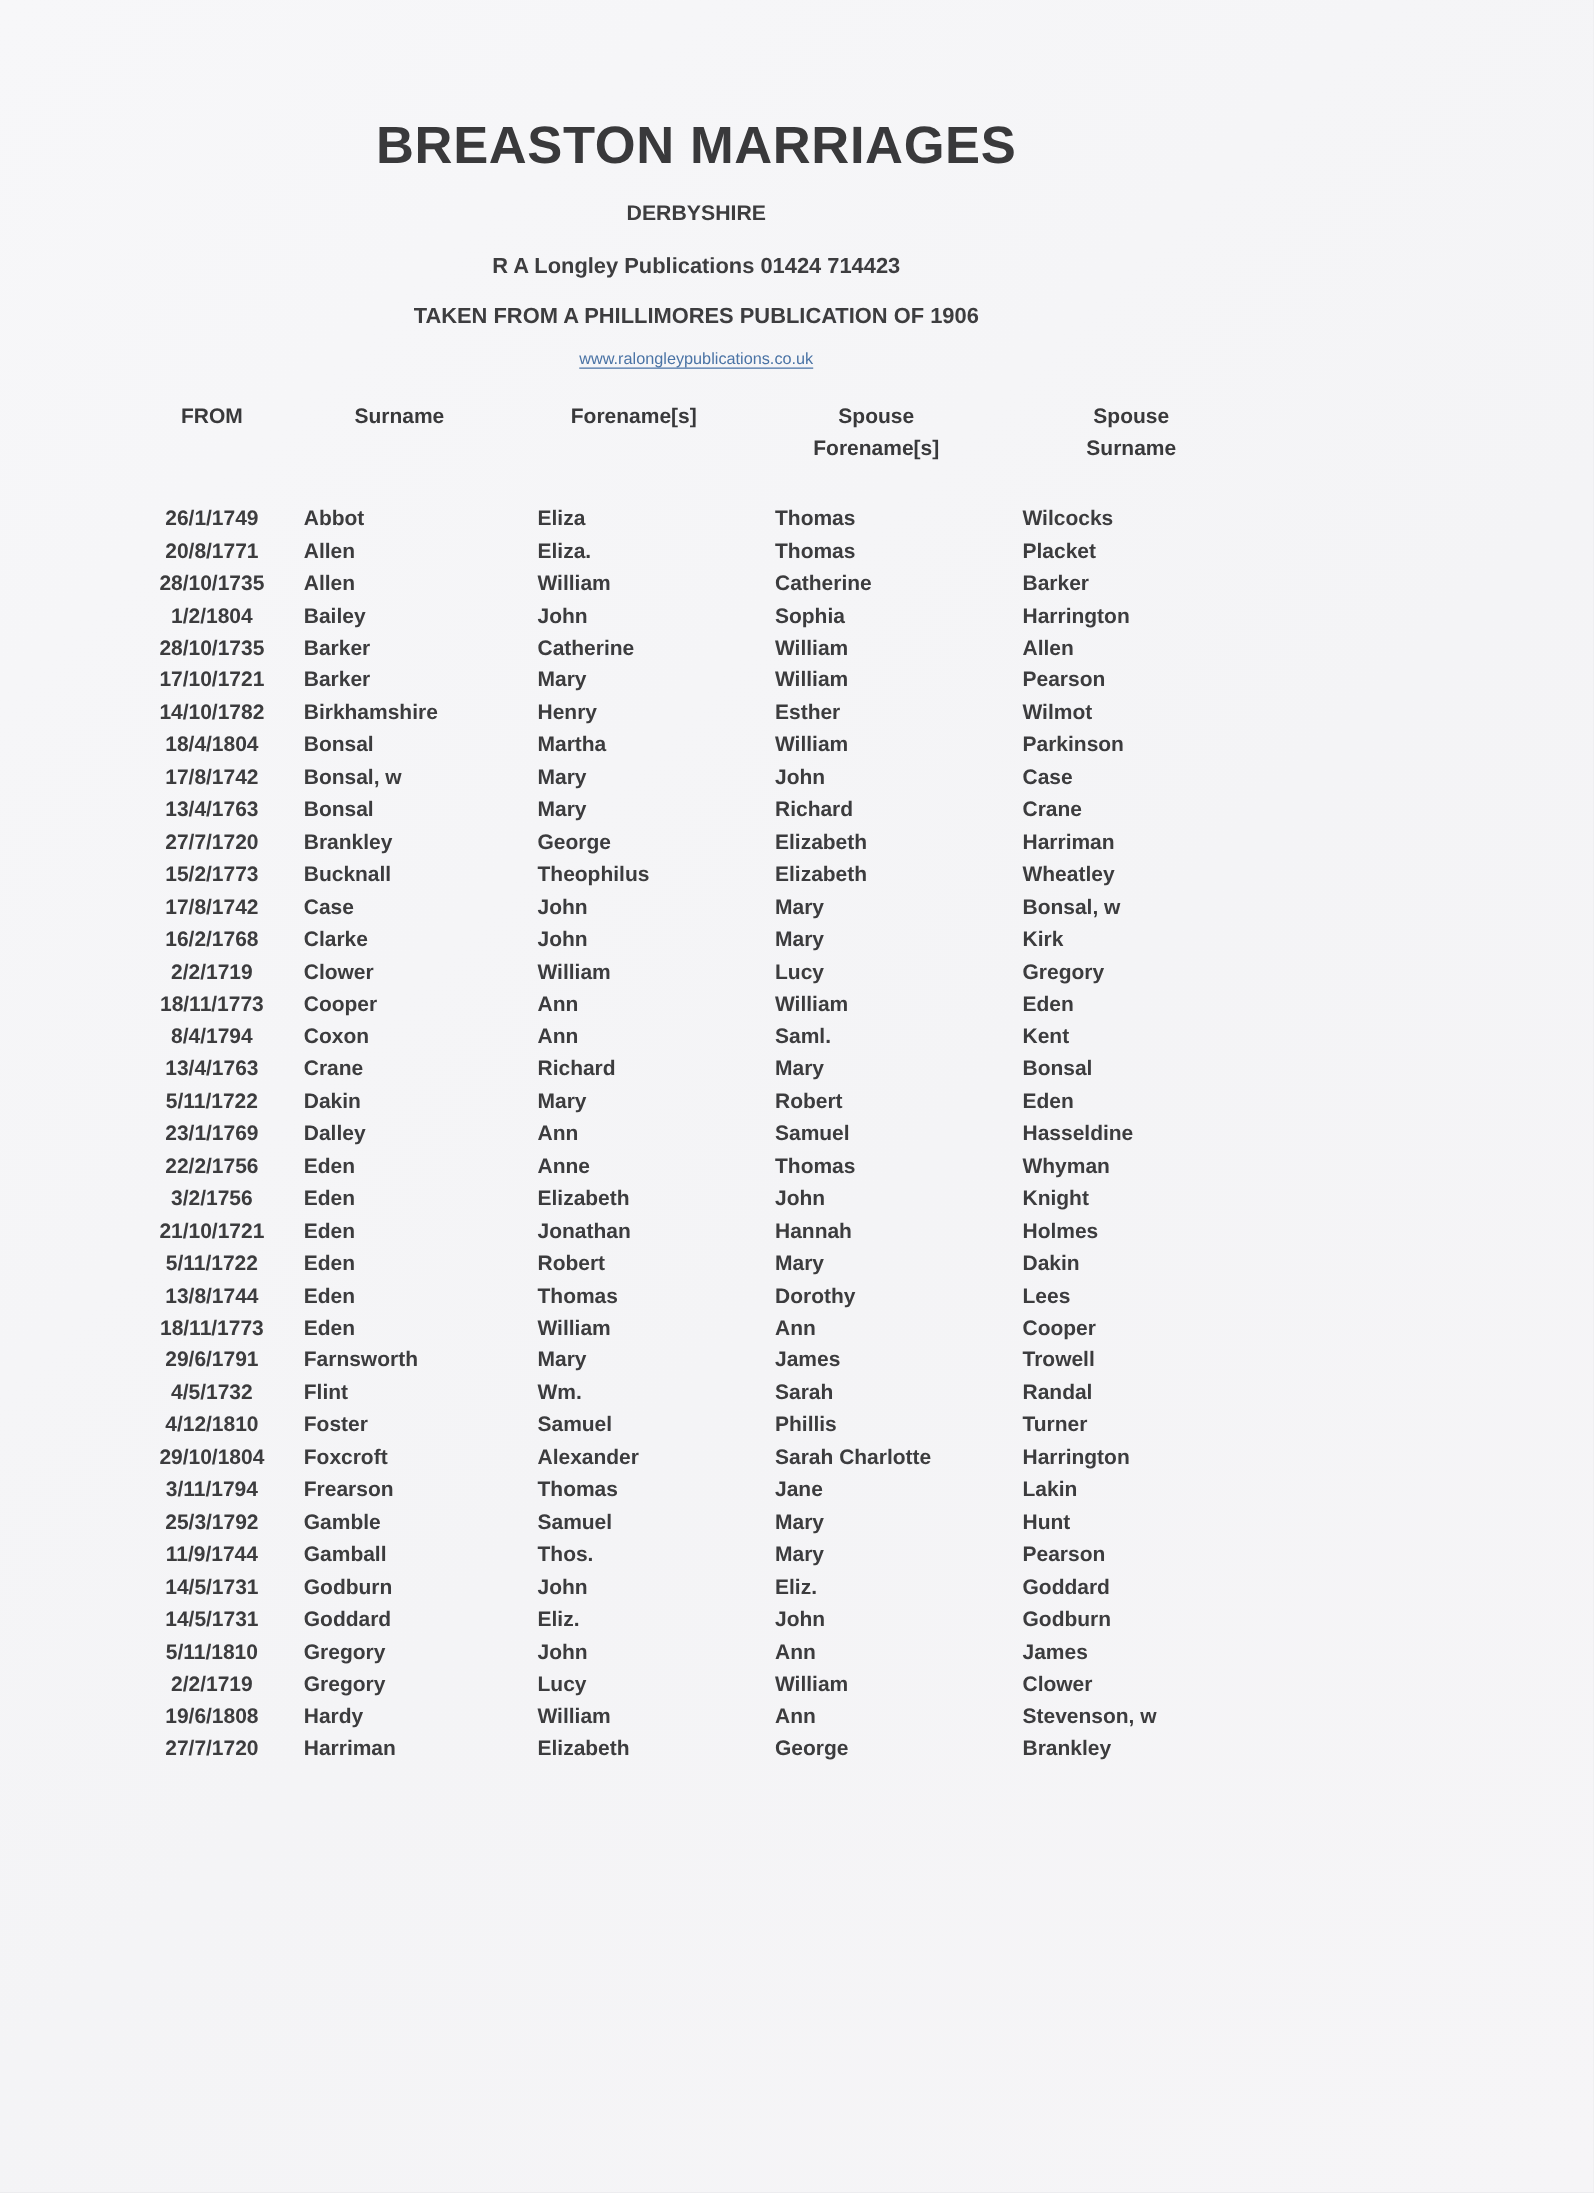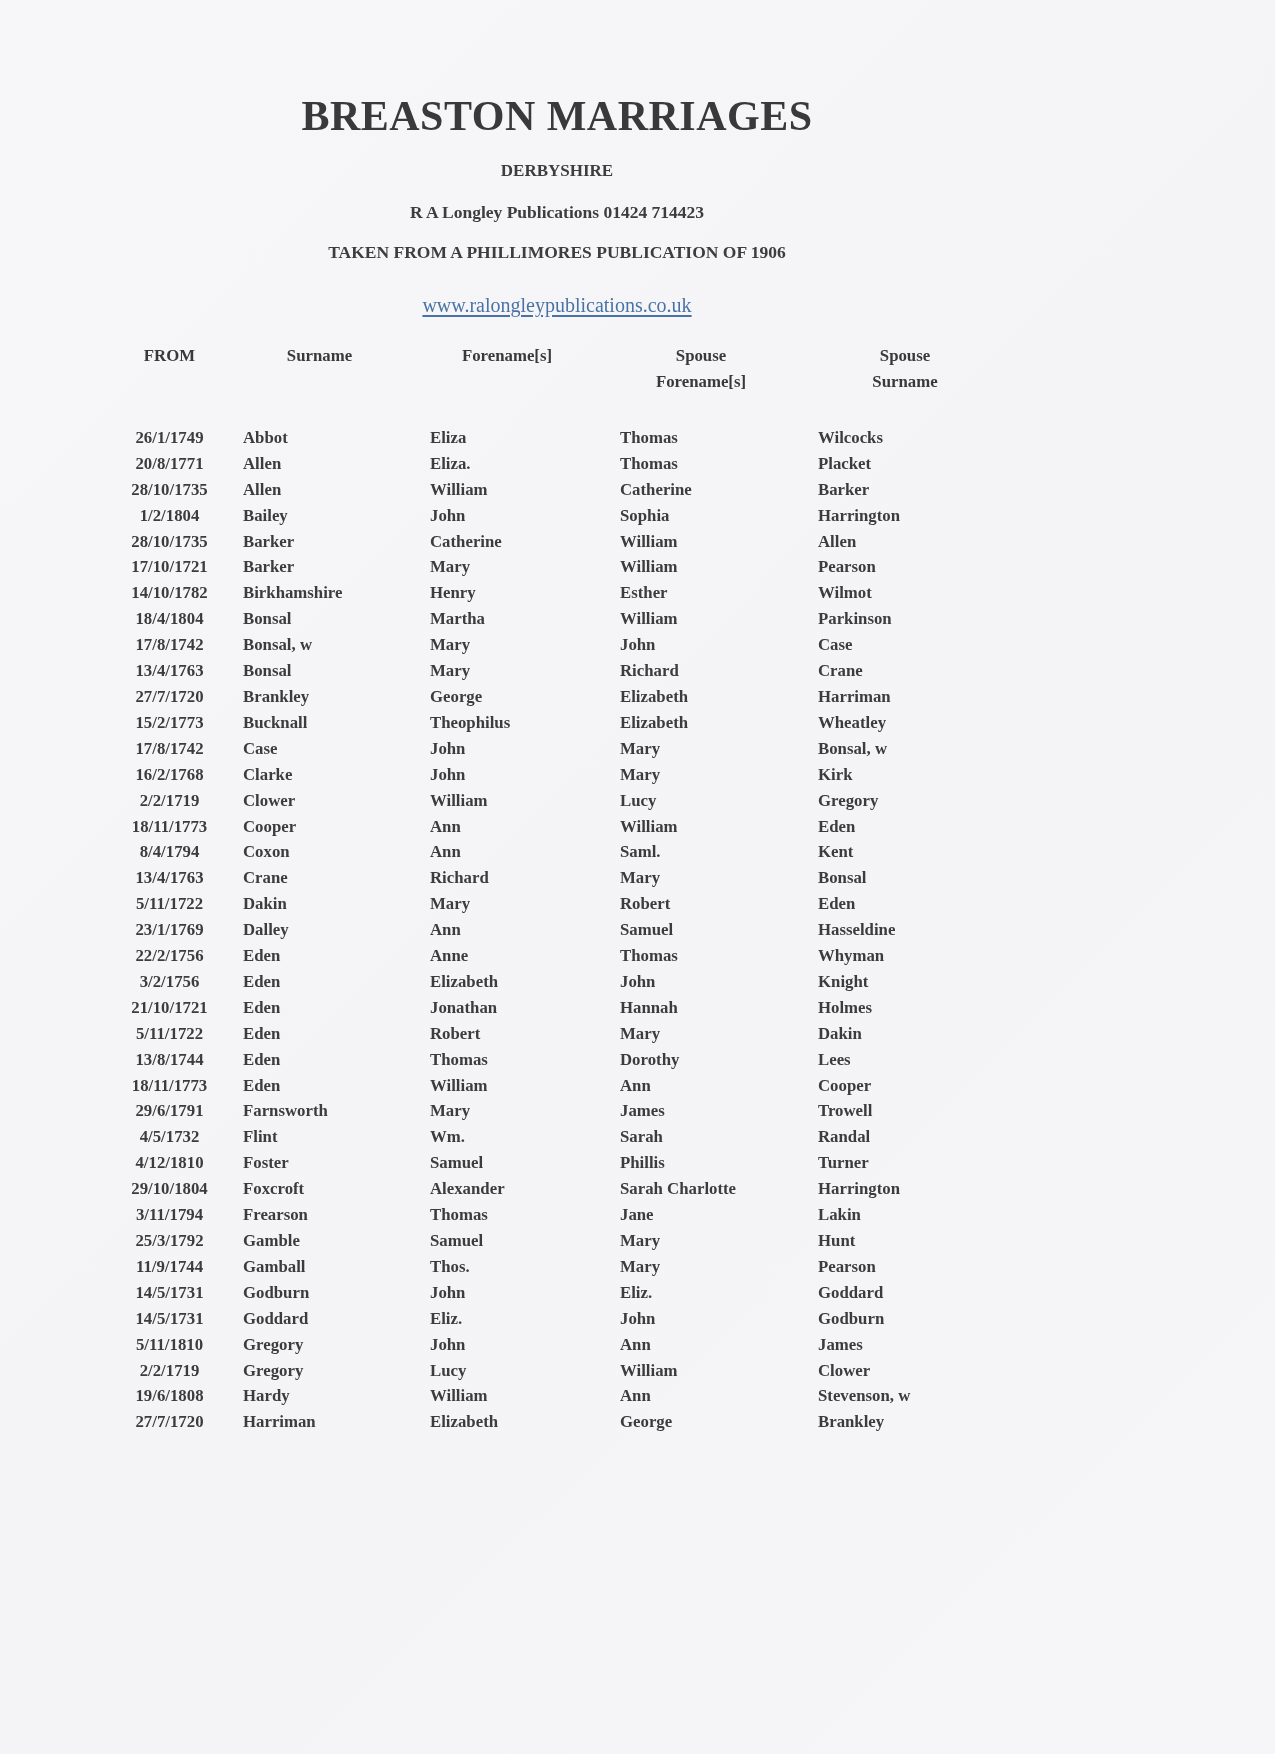--- a/index.html
+++ b/index.html
@@ -13,21 +13,20 @@
     background: #e9e9ec;
     font-family: "Liberation Sans", sans-serif;
   }
   .page {
     position: relative;
     width: 1275px;
     height: 1754px;
     background: linear-gradient(135deg, #f7f7f9 0%, #f4f4f6 55%, #f6f5f7 100%);
     color: #3b3b3d;
     box-sizing: border-box;
-    font-family: Liberation Serif, serif;
   }
   .content {
     width: 1114px;
     box-sizing: border-box;
   }
   .doc-header {
     text-align: center;
     padding-top: 94px;
   }
   .doc-title {
@@ -55,22 +54,22 @@
     font-weight: 700;
     color: #3d3d3f;
   }
   .doc-source {
     margin-top: 19px;
     font-size: 17.5px;
     font-weight: 700;
     color: #3d3d3f;
   }
   .doc-url {
-    margin-top: 31px;
-    font-size: 20px;
+    margin-top: 16px;
+    font-size: 13px;
     font-weight: 400;
   }
   .doc-url a, .doc-url span {
     color: #4a73a5;
     text-decoration: underline;
     text-underline-offset: 3px;
     cursor: pointer;
   }
   .mtable {
     margin-left: 112px;

